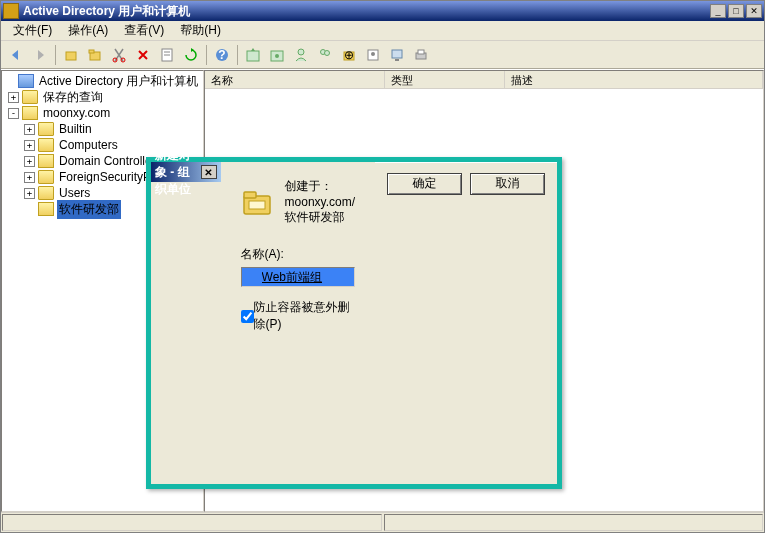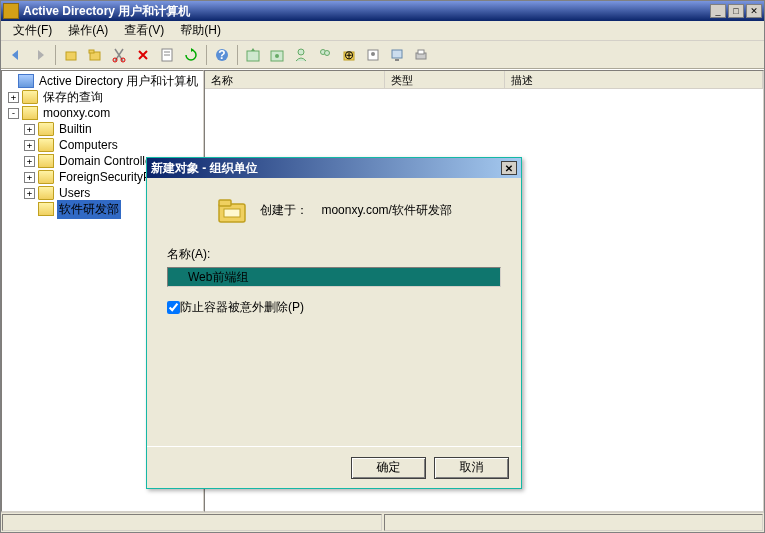--- a/index.html
+++ b/index.html
@@ -33,29 +33,29 @@
 .tree-label { display: inline-block; padding: 1px 2px; }
 .tree-selected { background: #316ac5; color: #000000; }
 
 .listpane { flex: 1; border: 1px inset #d4d0c8; background: #fff; display: flex; flex-direction: column; }
 .listhead { height: 18px; background: #ece9d8; border-bottom: 1px solid #d4d0c8; display: flex; }
 .listcolh { border-right: 1px solid #d4d0c8; padding: 2px 6px; font-size: 11px; }
 
 .statusbar { height: 20px; background: #ece9d8; border-top: 1px solid #d4d0c8; display: flex; }
 .statuscell { border: 1px inset #d4d0c8; flex: 1; margin: 1px; }
 
-.dialog { position: absolute; left: 145px; top: 87px; width: 376px; height: 332px; background: #ece9d8; border: 1px solid #14b8a6; box-shadow: 2px 2px 4px rgba(0,0,0,0.3); display: flex; flex-direction: column; }
+.dialog { position: absolute; left: 145px; top: 87px; width: 416px; height: 332px; background: #ece9d8; border: 5px solid #14b8a6; box-shadow: 2px 2px 4px rgba(0,0,0,0.3); display: flex; flex-direction: row; }
 .dialog-title { height: 20px; background: linear-gradient(to right, #0a246a, #a6caf0); color: #fff; display: flex; align-items: center; padding: 0 4px; font-weight: bold; }
 .dialog-title .title { flex: 1; }
 .dialog-close { width: 16px; height: 14px; background: #d4d0c8; border: 1px solid #404040; display: flex; align-items: center; justify-content: center; color: #000; font-size: 10px; cursor: pointer; font-family: Arial; font-weight: bold; }
 .dialog-body { flex: 1; padding: 16px 20px; }
 .dialog-info { display: flex; align-items: center; gap: 12px; margin-bottom: 20px; justify-content: center; }
 .dialog-bigicon { width: 32px; height: 32px; }
 .dialog-label { margin-bottom: 4px; }
-.dialog-input { width: 100%; height: 20px; border: 1px inset #d4d0c8; background: #0f766e; padding: 2px 20px; font-size: 12px; margin-bottom: 12px; }
+.dialog-input { width: 100%; height: 20px; border: 1px inset #d4d0c8; background: #3b82f6; padding: 2px 20px; font-size: 12px; margin-bottom: 12px; text-decoration: underline; }
 .chk-row { display: flex; align-items: center; gap: 0; }
 .chk-row input { width: 13px; height: 13px; }
 .dialog-buttons { height: 42px; border-top: 1px solid #fff; display: flex; align-items: center; justify-content: flex-end; gap: 8px; padding: 12px 12px; }
 .dlgbtn { width: 75px; height: 22px; background: #ece9d8; border: 1px solid #404040; box-shadow: inset 1px 1px 0 #fff, inset -1px -1px 0 #808080; cursor: pointer; font-size: 12px; }
 
 svg { display: block; }
 </style>
 </head>
 <body>
 

